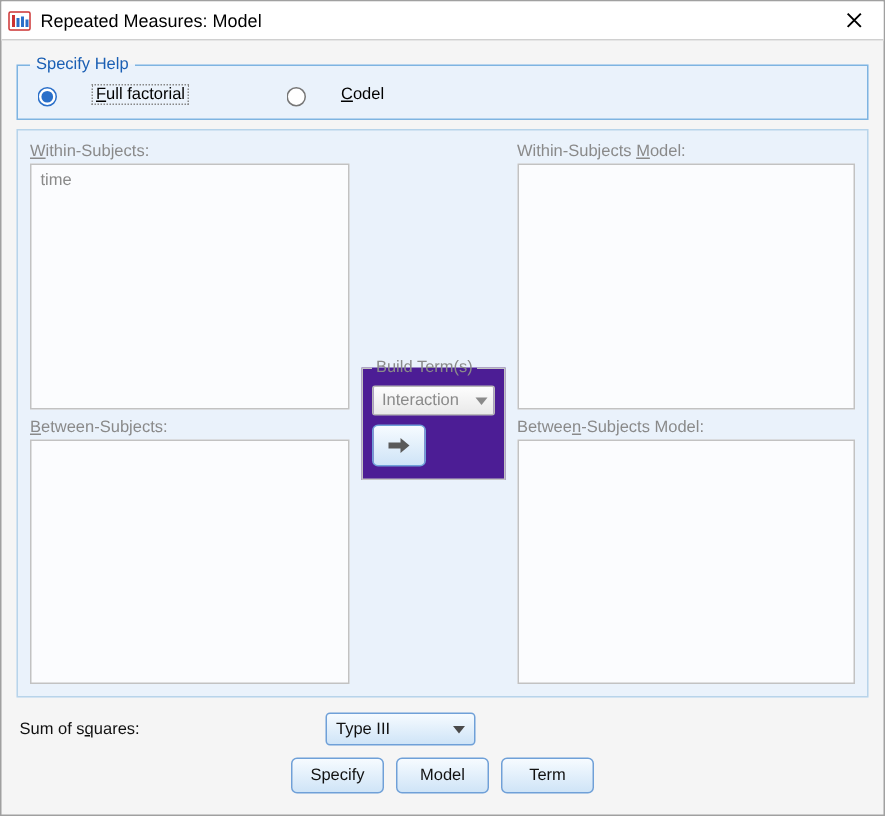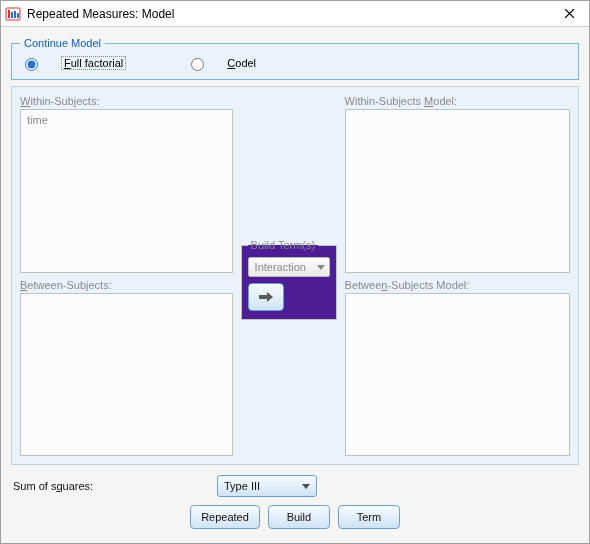--- a/index.html
+++ b/index.html
@@ -212,21 +212,21 @@
     <div class="close-btn">
       <svg width="11" height="11" viewBox="0 0 10 10">
           <path d="M1 1 L9 9 M9 1 L1 9" stroke-width="1.2"></path>
         </svg>
     </div>
   </div>
 
   <div class="content">
 
     <fieldset class="specify">
-      <legend>Continue Model</legend>
+      <legend>Specify Help</legend>
       <div class="radio-row">
         <label>
           <input type="radio" name="spec" checked="" style="">
           <span class="dotted-sel"><span class="mn">F</span><span>ull factorial</span></span>
         </label>
         <label>
           <input type="radio" name="spec" style="">
           <span><span class="mn">C</span><span>odel</span></span>
         </label>
       </div>
@@ -265,19 +265,19 @@
 
     <div class="bottom-row">
       <div class="sum-label">Sum of s<span class="mn">q</span>uares:</div>
       <div class="combo2">
         <span>Type III</span>
         <span class="caret"></span>
       </div>
     </div>
 
     <div class="button-row">
-      <div class="btn">Repeated</div>
-      <div class="btn">Build</div>
+      <div class="btn">Specify</div>
+      <div class="btn">Model</div>
       <div class="btn">Term</div>
     </div>
 
   </div>
 </div>
 
 </body></html>

